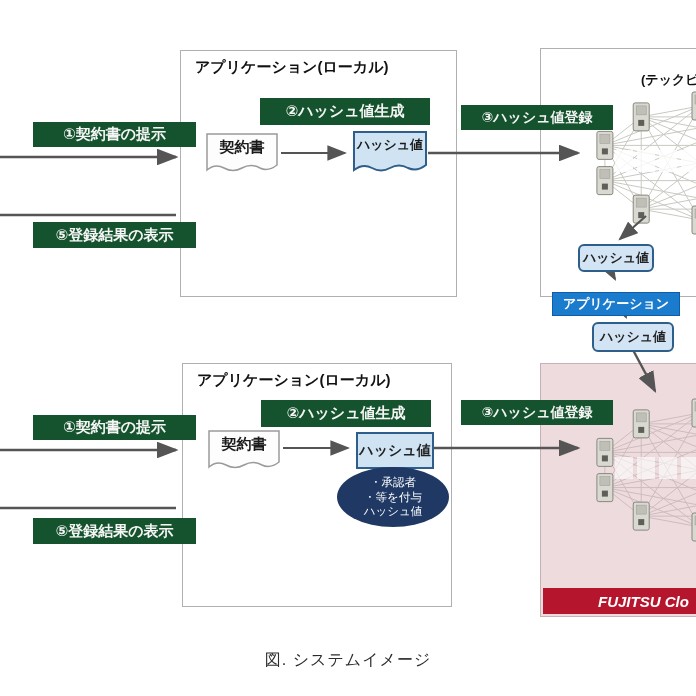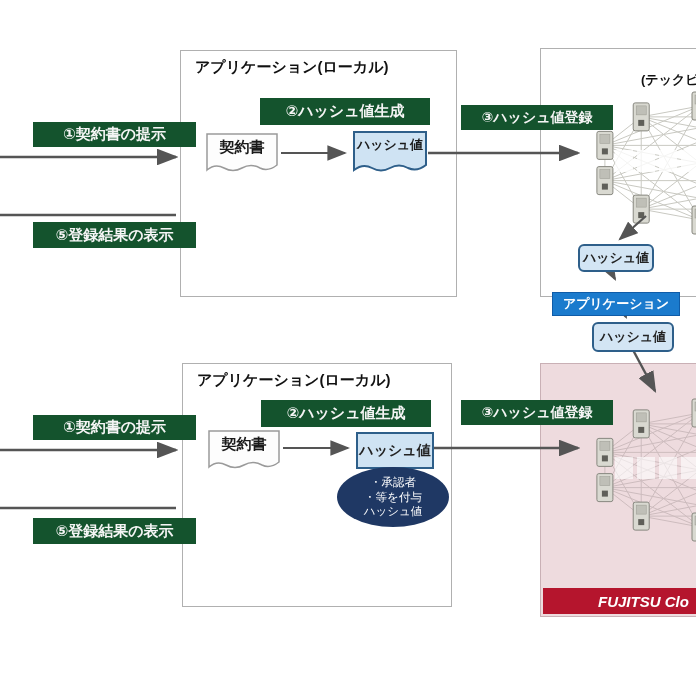--- a/index.html
+++ b/index.html
@@ -322,14 +322,15 @@
     <div>・等を付与</div>
     <div>ハッシュ値</div>
   </div>
 
   <div class="glabel" style="left:428px;top:400px;width:152px;height:25px;font-size:14px;">
       <span>③ハッシュ値登録</span>
     </div>
 
   <div class="redbar" style="left:543px;top:588px;width:153px;height:26px;padding-left:55px;">FUJITSU Clo</div>
 
+  <div class="caption" style="top:650px;">図. システムイメージ</div>
 
 </div>
 
 </body></html>

